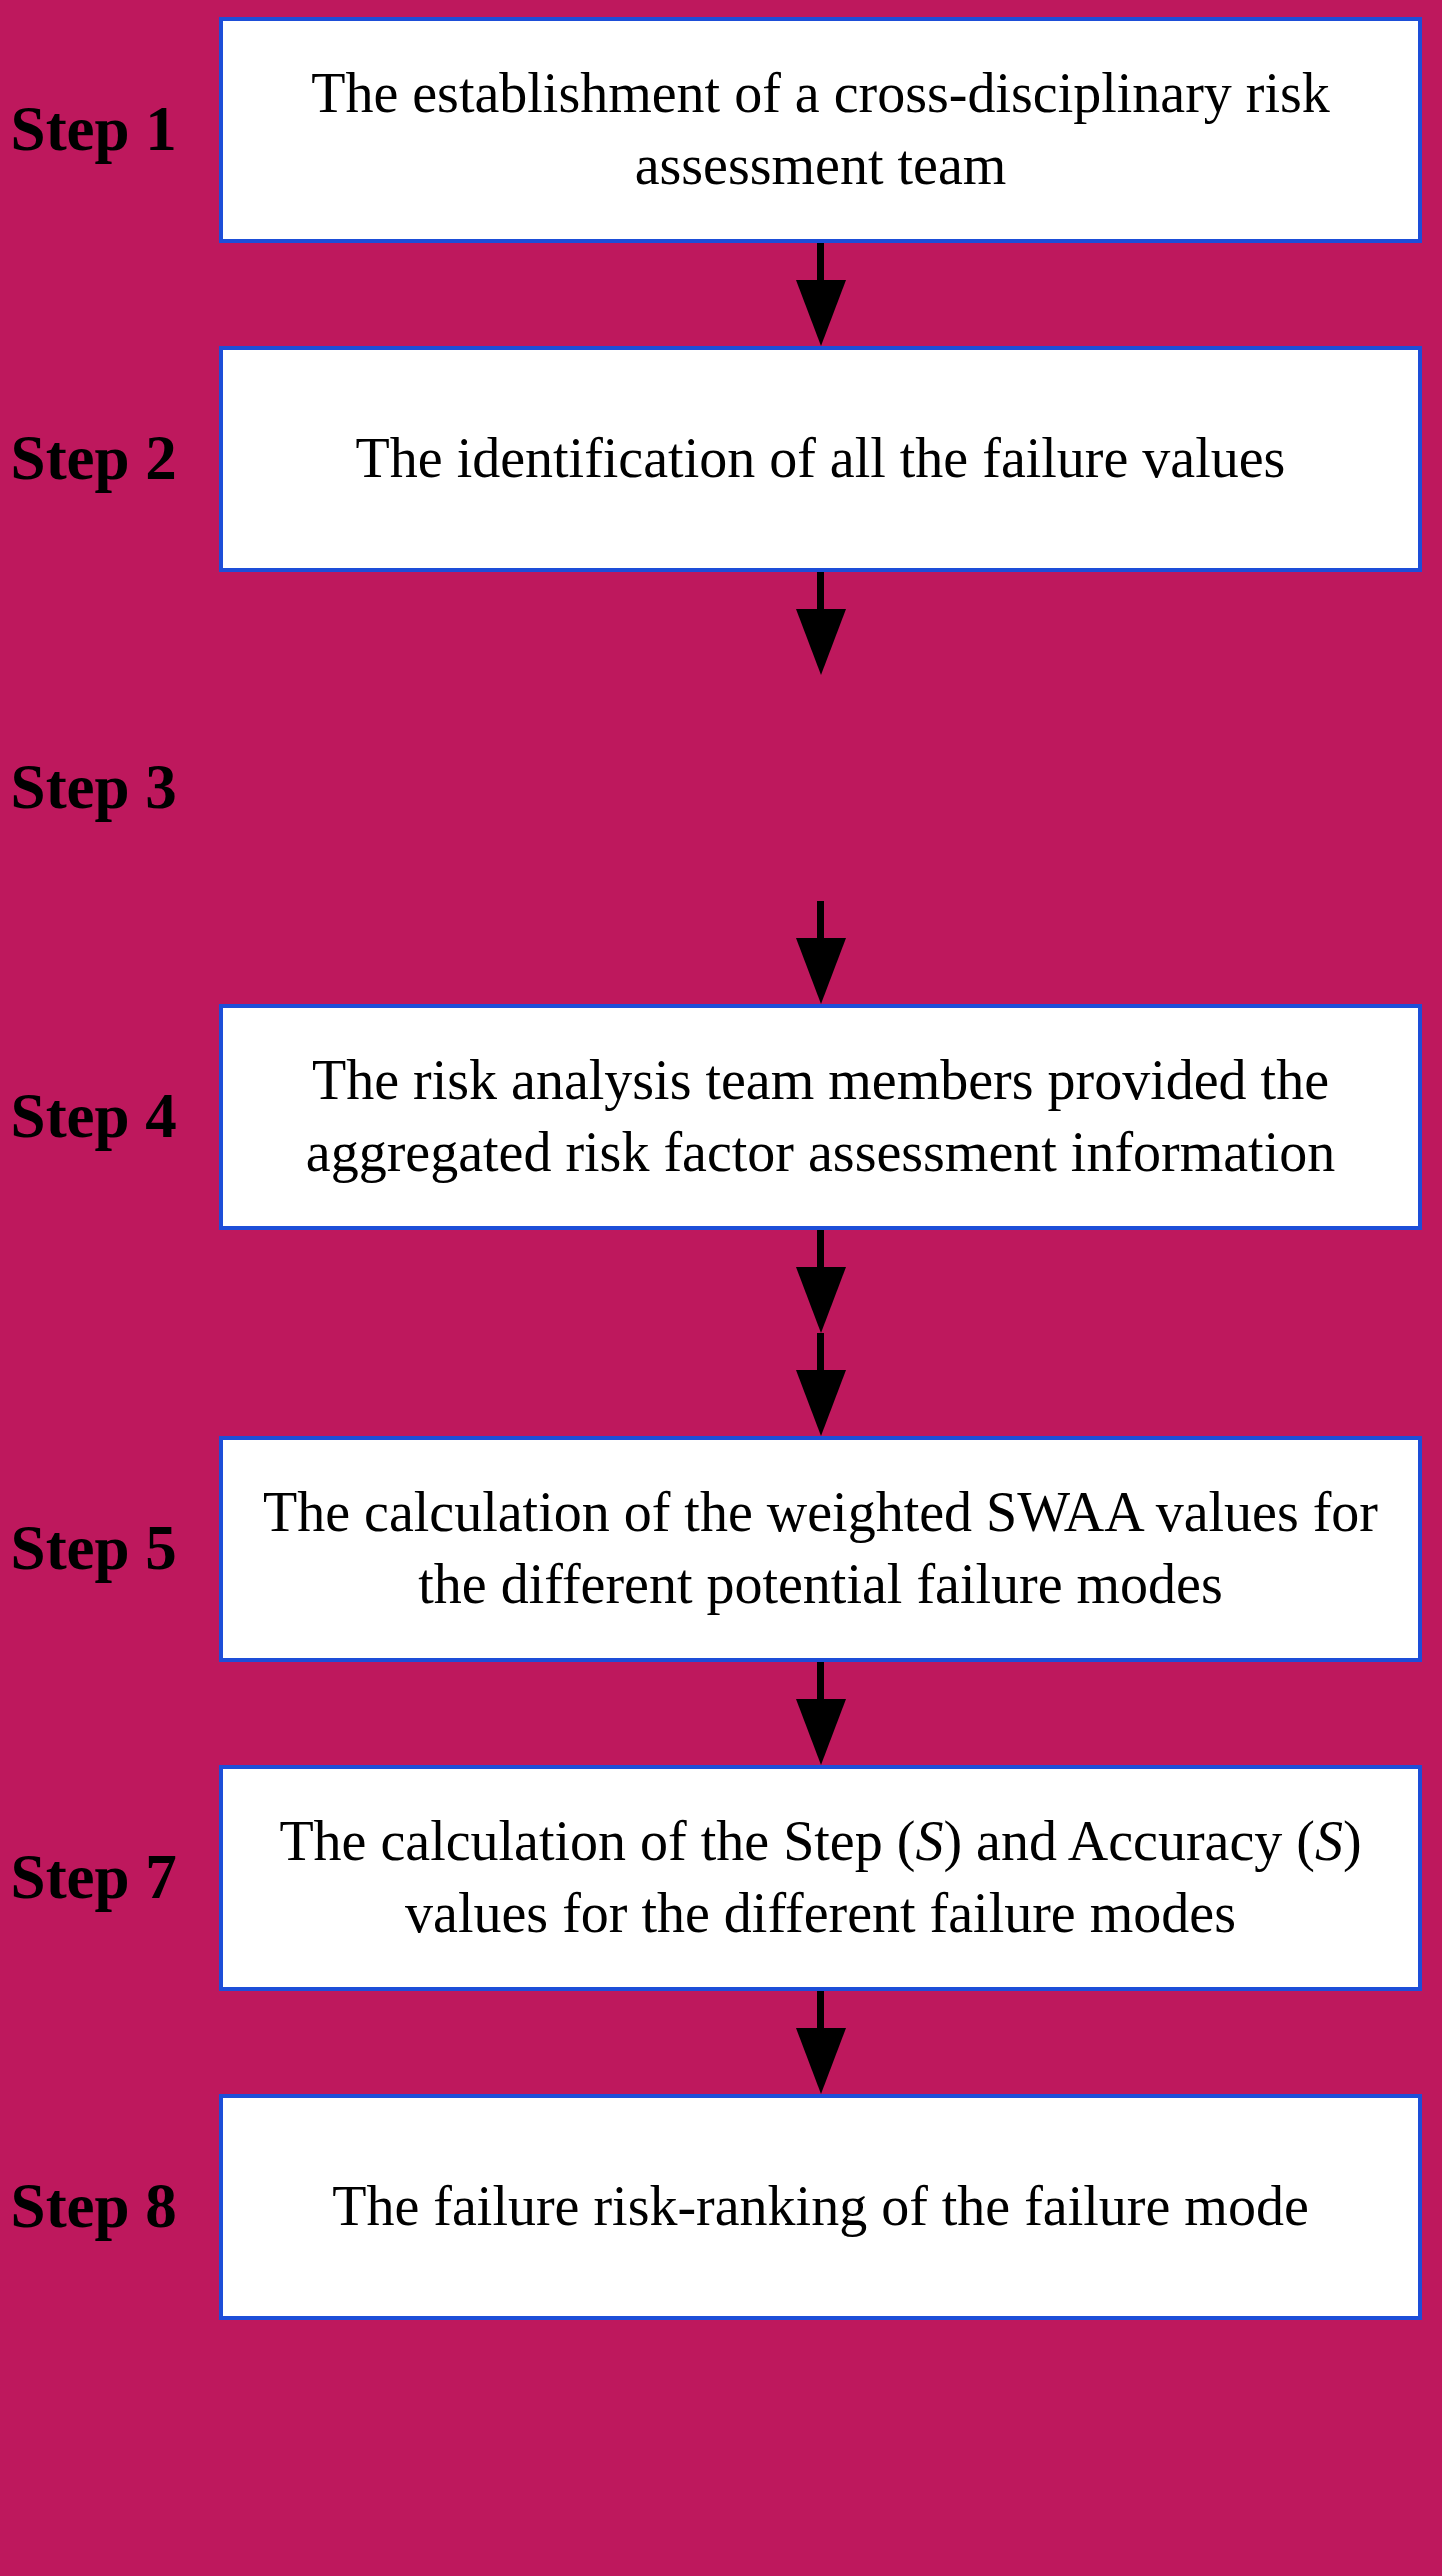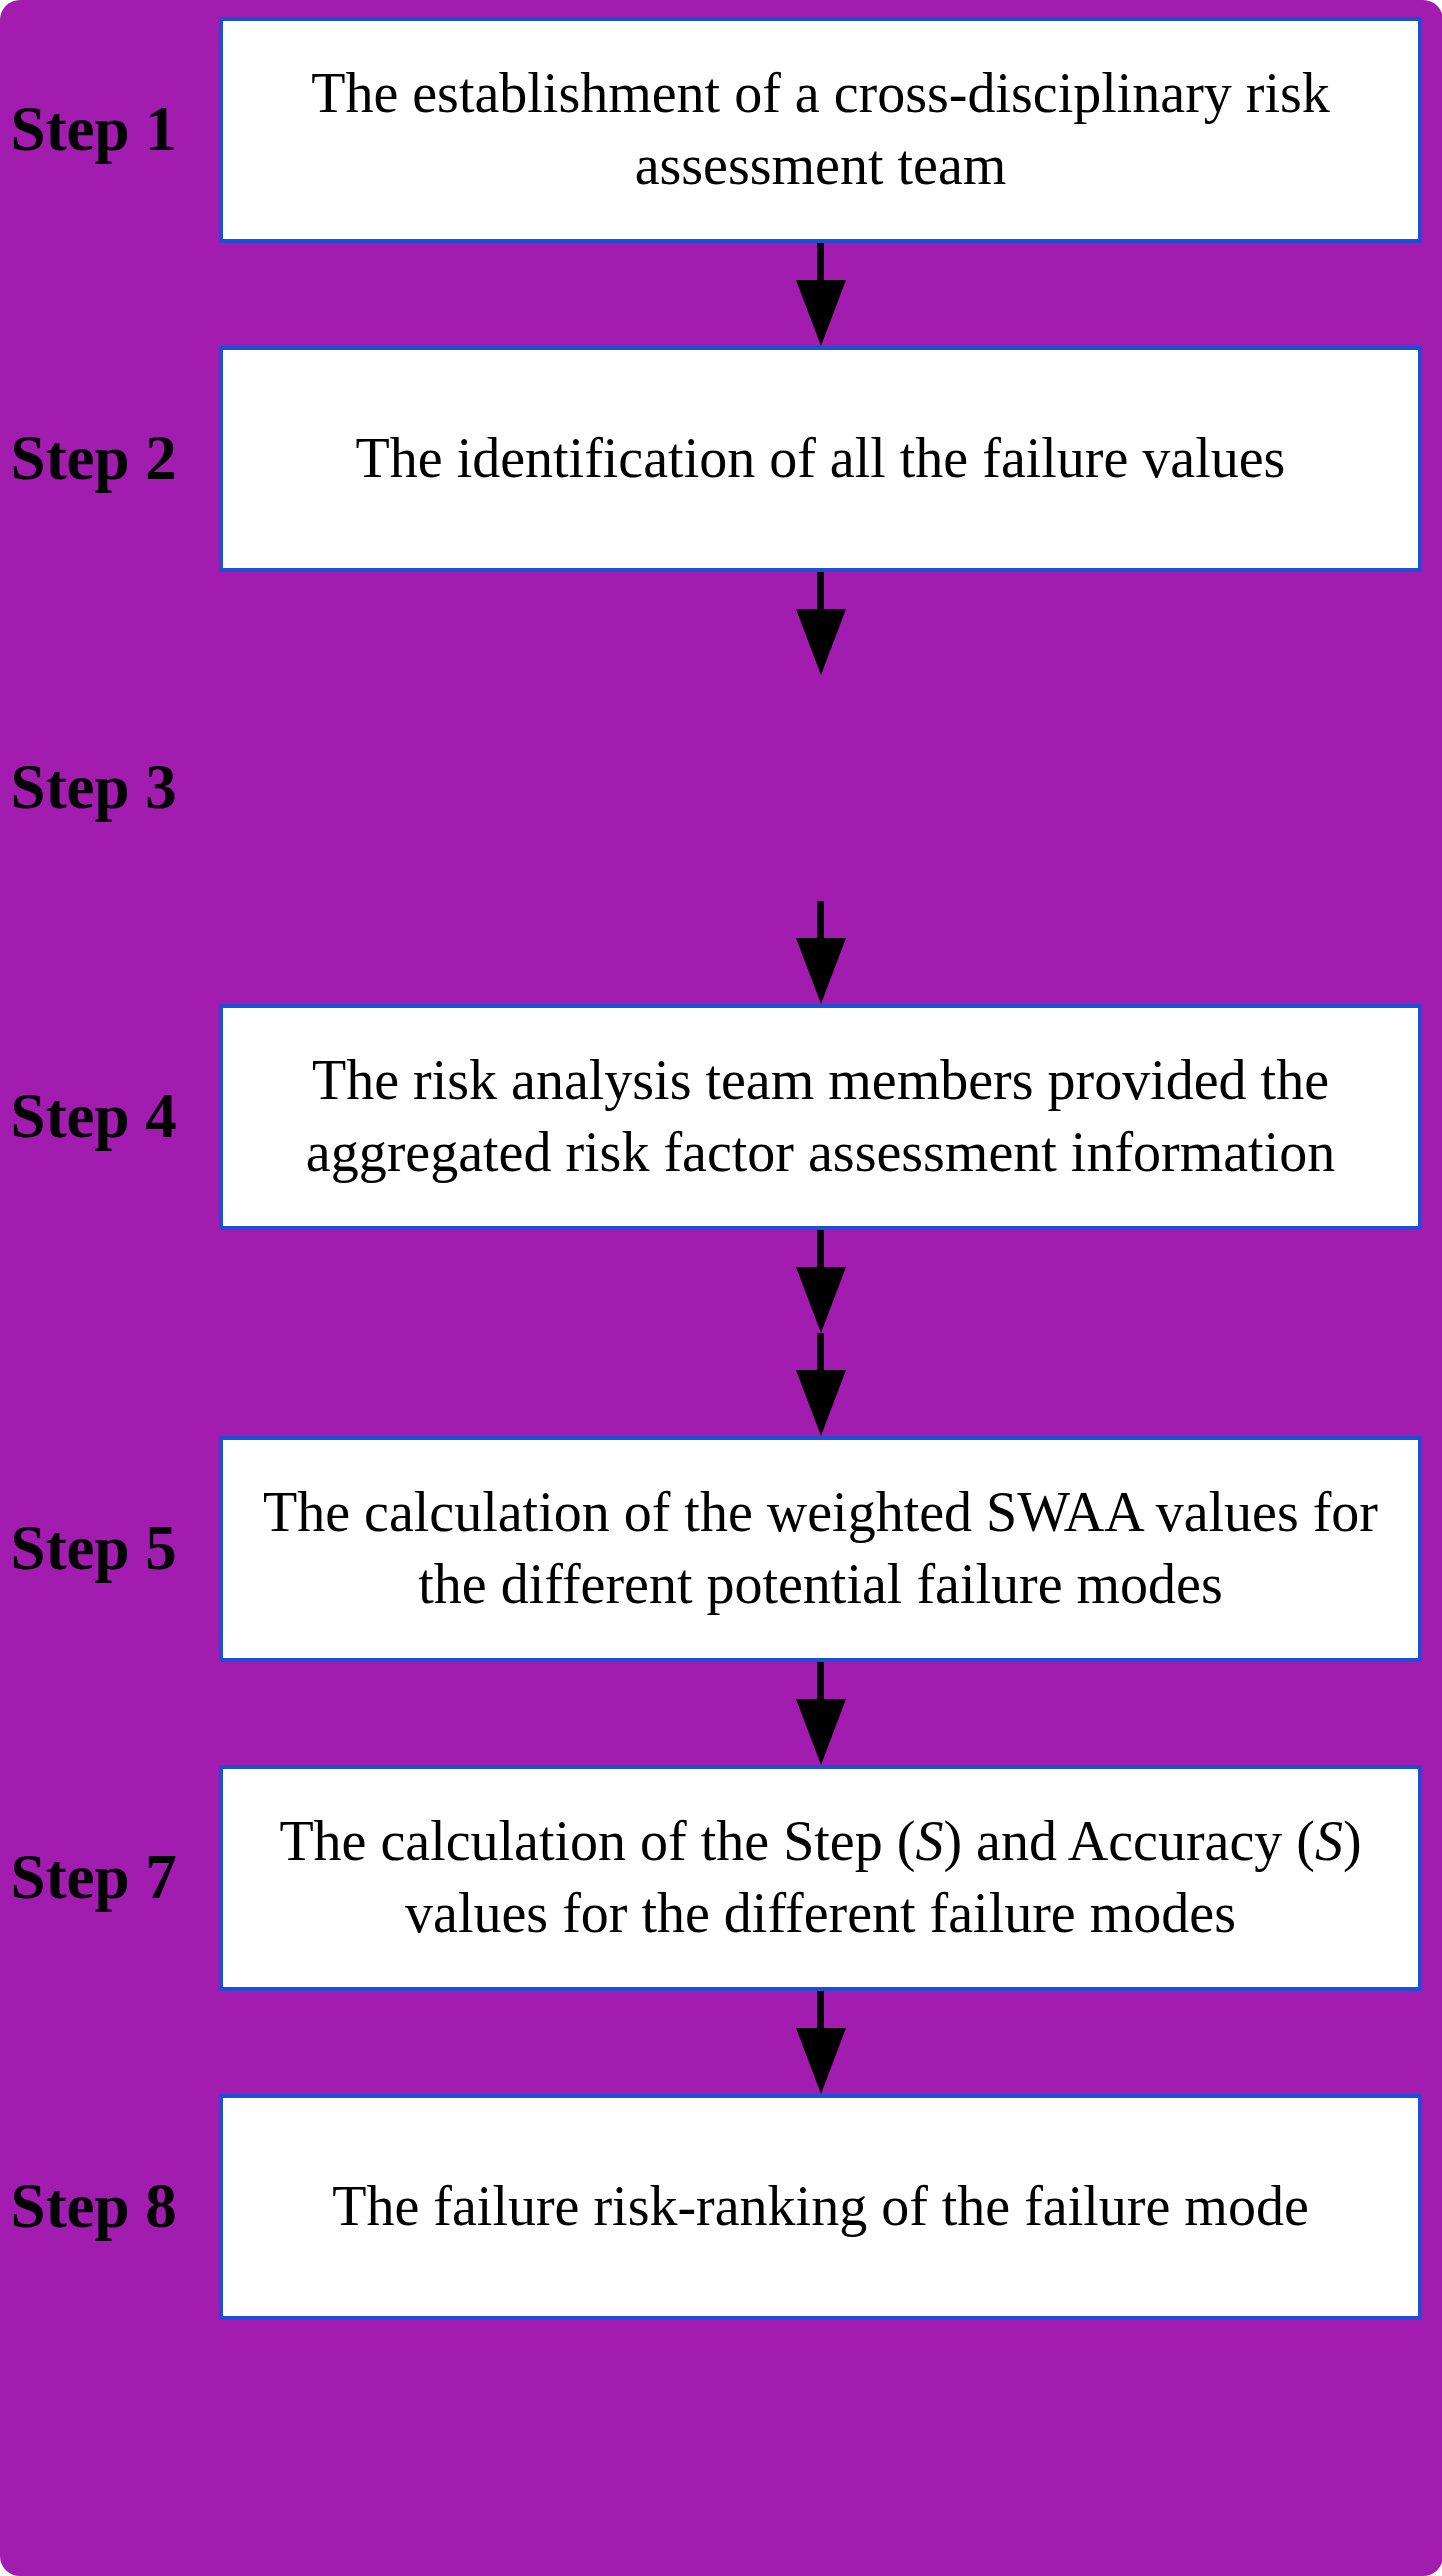--- a/index.html
+++ b/index.html
@@ -85,21 +85,21 @@
     width: 0;
     height: 0;
     border-left: 25px solid transparent;
     border-right: 25px solid transparent;
     border-top: 66px solid #000000;
   }
 </style>
 </head>
 <body>
 
-<div id="canvas" style="background: #a21caf; color: rgb(0, 0, 0); border-radius: 20px;">
+<div id="canvas" style="background: #be185d; color: rgb(0, 0, 0);">
   <div class="flowchart">
   <div class="step-row">
     <div class="label-col">
       <div class="step-label">Step 1</div>
     </div>
     <div class="step-box">
       <div class="step-box-text"><span>The establishment of a cross-disciplinary risk assessment team</span></div>
     </div>
   </div>
 

